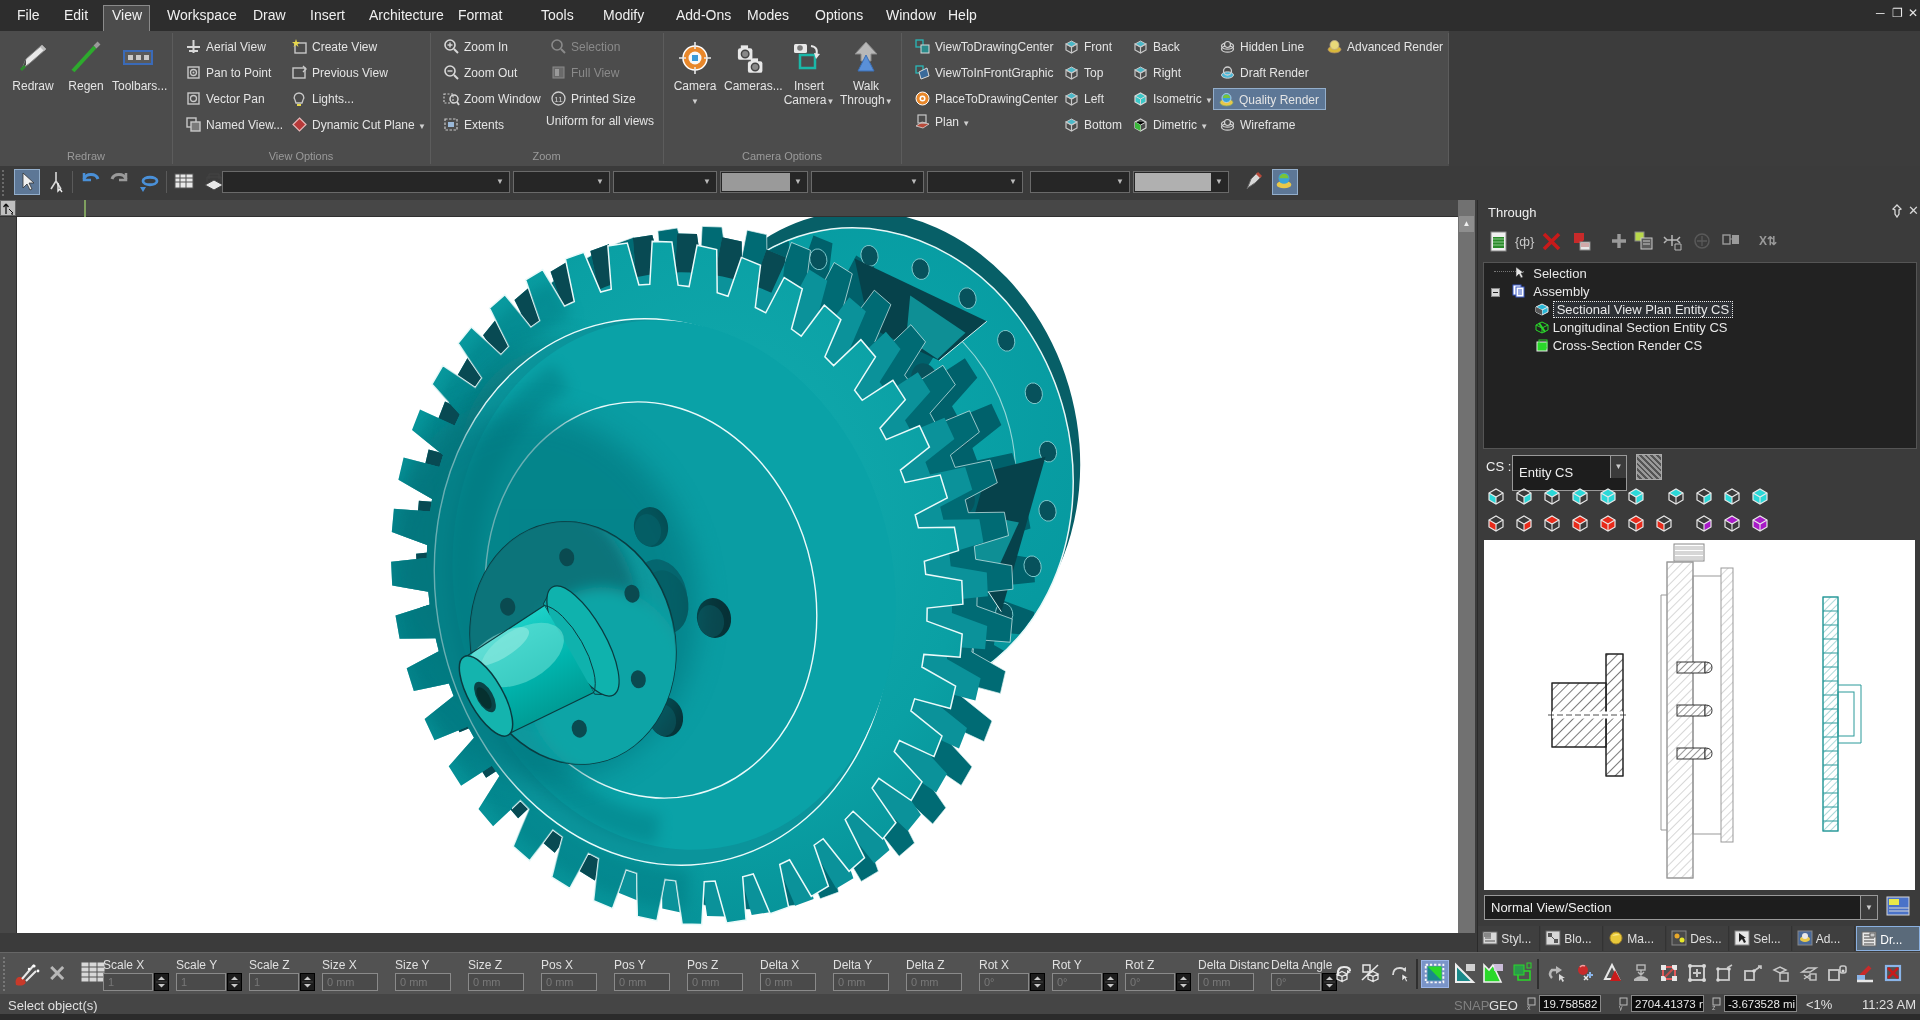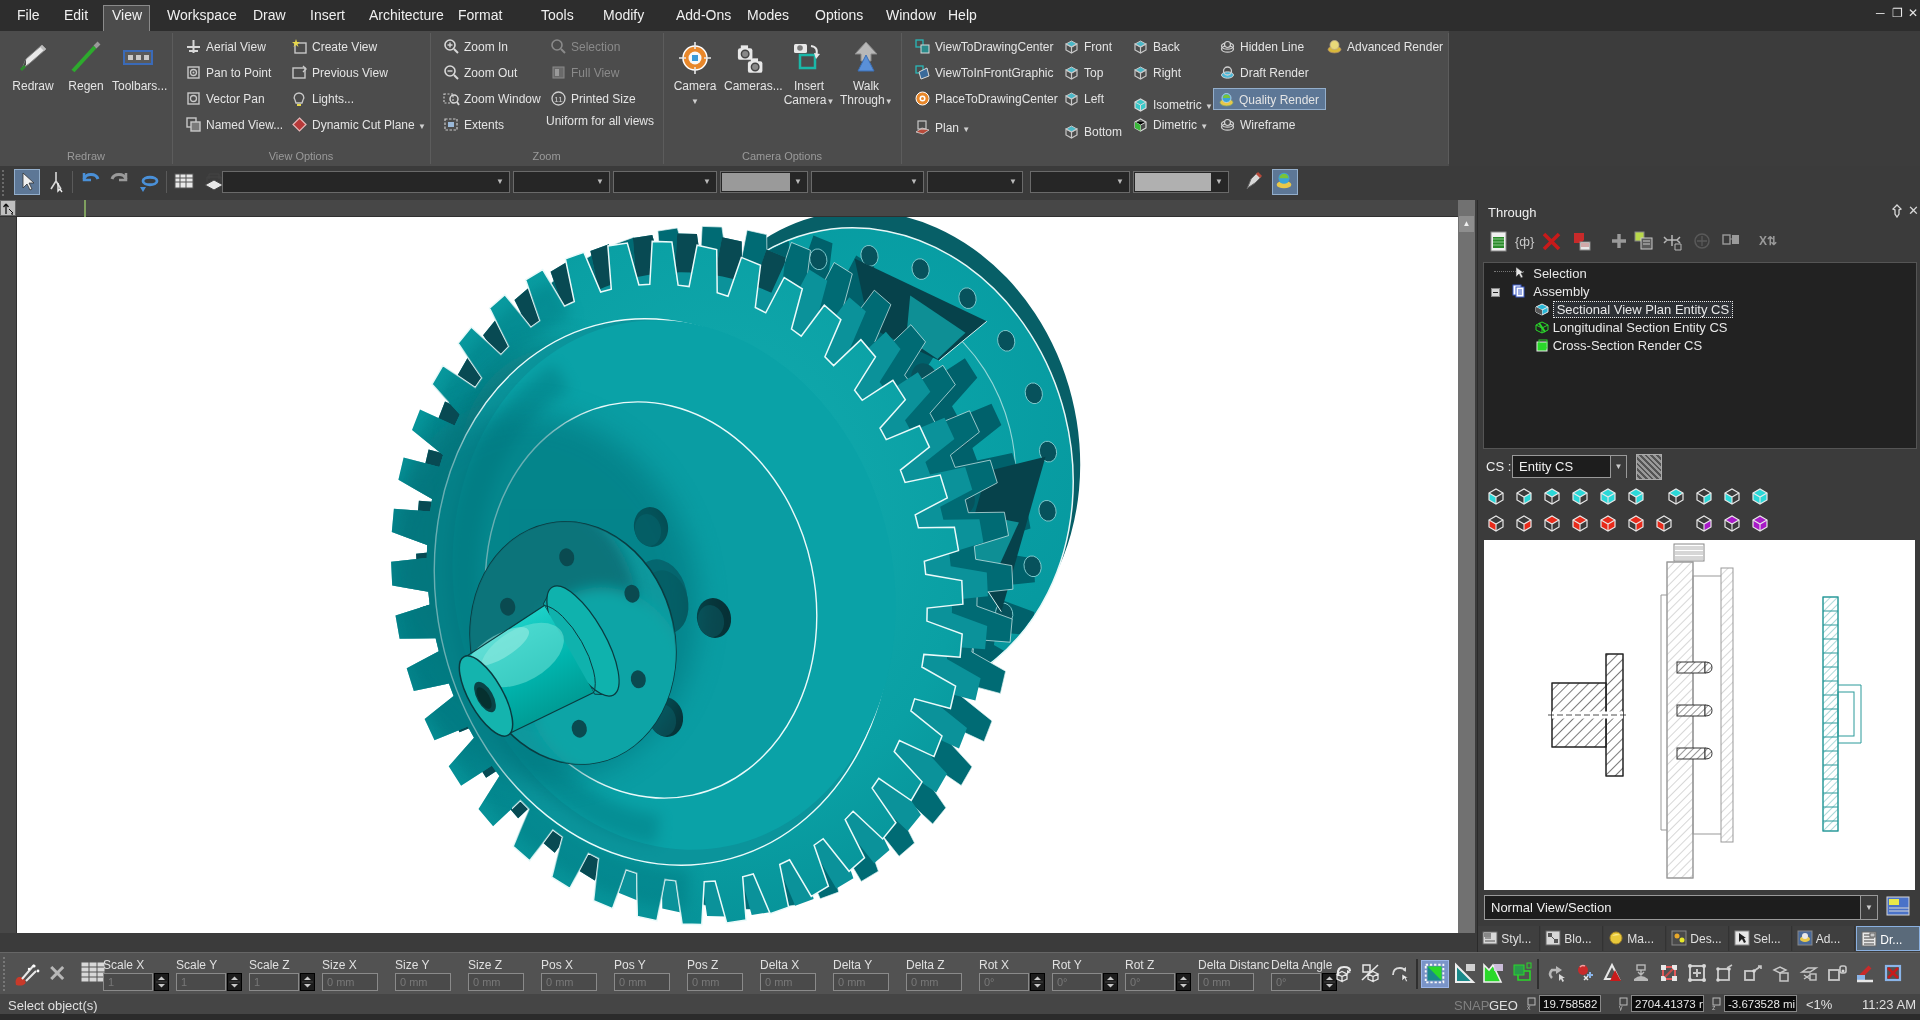--- a/index.html
+++ b/index.html
@@ -46,22 +46,22 @@
 .pspin { position:absolute; top:20px; width:15px; height:18px; background:#1c1c1c; border:1px solid #000; }
 
 #status { position:absolute; left:0; top:994px; width:1920px; height:20px; background:#454545; color:#e0e0e0; font-size:13px; }
 #bottomedge { position:absolute; left:0; top:1014px; width:1920px; height:6px; background:#2b2b2b; }
 .sbox { position:absolute; top:1px; height:17px; background:#0c0c0c; border:1px solid #888; color:#e8e8e8;
   font-size:11.5px; padding:2px 3px 0 3px; white-space:nowrap; overflow:hidden; }
 
 #rpanel { position:absolute; left:1477px; top:200px; width:443px; height:752px; background:#3b3b3b; border-left:1px solid #2a2a2a; }
 #rtree { position:absolute; left:5px; top:62px; width:434px; height:187px; background:#222222; border:1px solid #555; }
 .titem { position:absolute; color:#e8e8e8; font-size:13px; white-space:nowrap; }
-#cscombo { position:absolute; left:34px; top:255px; width:115px; height:23px; background:#1d1d1d; border:1px solid #999;
-  color:#f0f0f0; font-size:13px; padding:3px 0 0 6px; }
+#cscombo { position:absolute; left:34px; top:255px; width:115px; height:36px; background:#1d1d1d; border:1px solid #999;
+  color:#f0f0f0; font-size:13px; padding:9px 0 0 6px; }
 #preview { position:absolute; left:6px; top:340px; width:431px; height:350px; background:#ffffff; }
 #nvcombo { position:absolute; left:6px; top:695px; width:394px; height:25px; background:#1d1d1d; border:1px solid #999;
   color:#f0f0f0; font-size:13px; padding:4px 0 0 6px; }
 .rtab { position:absolute; top:726px; height:25px; background:#3f3f3f; color:#e0e0e0; font-size:12px; }
 </style>
 </head>
 <body>
 <div id="app">
 
 <div id="menubar">
@@ -213,55 +213,55 @@
         </svg>ViewToDrawingCenter</div>
 <div class="sbtn" style="left:914px;top:31px"><svg class="si" viewBox="0 0 17 17" width="17" height="17">
           <rect x="2" y="2" width="7" height="7" fill="none" stroke="#2ab8b8" stroke-width="1.3"></rect>
           <path d="M5 8 L13 4 L15 12 L7 15 Z" fill="#3a6a9a" stroke="#d8d8d8"></path>
         </svg>ViewToInFrontGraphic</div>
 <div class="sbtn" style="left:914px;top:57px"><svg class="si" viewBox="0 0 17 17" width="17" height="17">
           <circle cx="8.5" cy="8.5" r="6.5" fill="#e8872a" stroke="#fff" stroke-width="1"></circle>
           <circle cx="8.5" cy="8.5" r="3" fill="#fff"></circle>
           <circle cx="8.5" cy="8.5" r="1.5" fill="#e8872a"></circle>
         </svg>PlaceToDrawingCenter</div>
-<div class="sbtn" style="left:914px;top:86px"><svg class="si" viewBox="0 0 17 17" width="17" height="17">
+<div class="sbtn" style="left:914px;top:80px"><svg class="si" viewBox="0 0 17 17" width="17" height="17">
           <path d="M2 13 L8 9 L15 11 L9 15 Z" fill="#b84a3a" stroke="#d8d8d8" stroke-width="0.8"></path>
           <rect x="4" y="2" width="8" height="8" fill="none" stroke="#c8c8c8" stroke-width="1.2"></rect>
         </svg>Plan <span class="caret">▼</span></div>
 <div class="sbtn" style="left:1063px;top:5px"><svg class="si" viewBox="0 0 17 17" width="17" height="17">
           <path d="M3 6 L8.5 3 L14 6 L8.5 9 Z" fill="#4ab8c8" stroke="#c8c8c8" stroke-width="1"></path>
           <path d="M3 6 L8.5 9 L14 6 L14 12 L8.5 15 L3 12 Z" fill="none" stroke="#c8c8c8" stroke-width="1.2"></path>
           <path d="M8.5 9 L8.5 15" stroke="#c8c8c8" stroke-width="1.2"></path>
         </svg>Front</div>
 <div class="sbtn" style="left:1063px;top:31px"><svg class="si" viewBox="0 0 17 17" width="17" height="17">
           <path d="M3 6 L8.5 3 L14 6 L8.5 9 Z" fill="#4ab8c8" stroke="#c8c8c8" stroke-width="1"></path>
           <path d="M3 6 L8.5 9 L14 6 L14 12 L8.5 15 L3 12 Z" fill="none" stroke="#c8c8c8" stroke-width="1.2"></path>
           <path d="M8.5 9 L8.5 15" stroke="#c8c8c8" stroke-width="1.2"></path>
         </svg>Top</div>
 <div class="sbtn" style="left:1063px;top:57px"><svg class="si" viewBox="0 0 17 17" width="17" height="17">
           <path d="M3 6 L8.5 3 L14 6 L8.5 9 Z" fill="#4ab8c8" stroke="#c8c8c8" stroke-width="1"></path>
           <path d="M3 6 L8.5 9 L14 6 L14 12 L8.5 15 L3 12 Z" fill="none" stroke="#c8c8c8" stroke-width="1.2"></path>
           <path d="M8.5 9 L8.5 15" stroke="#c8c8c8" stroke-width="1.2"></path>
         </svg>Left</div>
-<div class="sbtn" style="left:1063px;top:90px"><svg class="si" viewBox="0 0 17 17" width="17" height="17">
+<div class="sbtn" style="left:1063px;top:83px"><svg class="si" viewBox="0 0 17 17" width="17" height="17">
           <path d="M3 6 L8.5 3 L14 6 L8.5 9 Z" fill="#4ab8c8" stroke="#c8c8c8" stroke-width="1"></path>
           <path d="M3 6 L8.5 9 L14 6 L14 12 L8.5 15 L3 12 Z" fill="none" stroke="#c8c8c8" stroke-width="1.2"></path>
           <path d="M8.5 9 L8.5 15" stroke="#c8c8c8" stroke-width="1.2"></path>
         </svg>Bottom</div>
 <div class="sbtn" style="left:1132px;top:5px"><svg class="si" viewBox="0 0 17 17" width="17" height="17">
           <path d="M3 6 L8.5 3 L14 6 L8.5 9 Z" fill="#4ab8c8" stroke="#c8c8c8" stroke-width="1"></path>
           <path d="M3 6 L8.5 9 L14 6 L14 12 L8.5 15 L3 12 Z" fill="none" stroke="#c8c8c8" stroke-width="1.2"></path>
           <path d="M8.5 9 L8.5 15" stroke="#c8c8c8" stroke-width="1.2"></path>
         </svg>Back</div>
 <div class="sbtn" style="left:1132px;top:31px"><svg class="si" viewBox="0 0 17 17" width="17" height="17">
           <path d="M3 6 L8.5 3 L14 6 L8.5 9 Z" fill="#4ab8c8" stroke="#c8c8c8" stroke-width="1"></path>
           <path d="M3 6 L8.5 9 L14 6 L14 12 L8.5 15 L3 12 Z" fill="none" stroke="#c8c8c8" stroke-width="1.2"></path>
           <path d="M8.5 9 L8.5 15" stroke="#c8c8c8" stroke-width="1.2"></path>
         </svg>Right</div>
-<div class="sbtn" style="left:1132px;top:63px"><svg class="si" viewBox="0 0 17 17" width="17" height="17">
+<div class="sbtn" style="left:1132px;top:57px"><svg class="si" viewBox="0 0 17 17" width="17" height="17">
           <path d="M3 6 L8.5 3 L14 6 L14 12 L8.5 15 L3 12 Z" fill="#3ac8c8" stroke="#d8d8d8" stroke-width="1.2"></path>
           <path d="M3 6 L8.5 9 L14 6 M8.5 9 L8.5 15" stroke="#d8d8d8" stroke-width="1" fill="none"></path>
         </svg>Isometric <span class="caret">▼</span></div>
 <div class="sbtn" style="left:1132px;top:83px"><svg class="si" viewBox="0 0 17 17" width="17" height="17">
           <path d="M3 6 L8.5 3 L14 6 L14 12 L8.5 15 L3 12 Z" fill="none" stroke="#d8d8d8" stroke-width="1.2"></path>
           <path d="M3 6 L8.5 9 L14 6 M8.5 9 L8.5 15" stroke="#d8d8d8" stroke-width="1"></path>
           <path d="M3 6 L8.5 9 L8.5 15 L3 12 Z" fill="#3ab83a"></path>
         </svg>Dimetric <span class="caret">▼</span></div>
 <div class="sbtn" style="left:1219px;top:5px"><svg class="si" viewBox="0 0 17 17" width="17" height="17">
           <ellipse cx="8.5" cy="11" rx="6" ry="3.2" fill="none" stroke="#d0d0d0" stroke-width="1.3"></ellipse>

